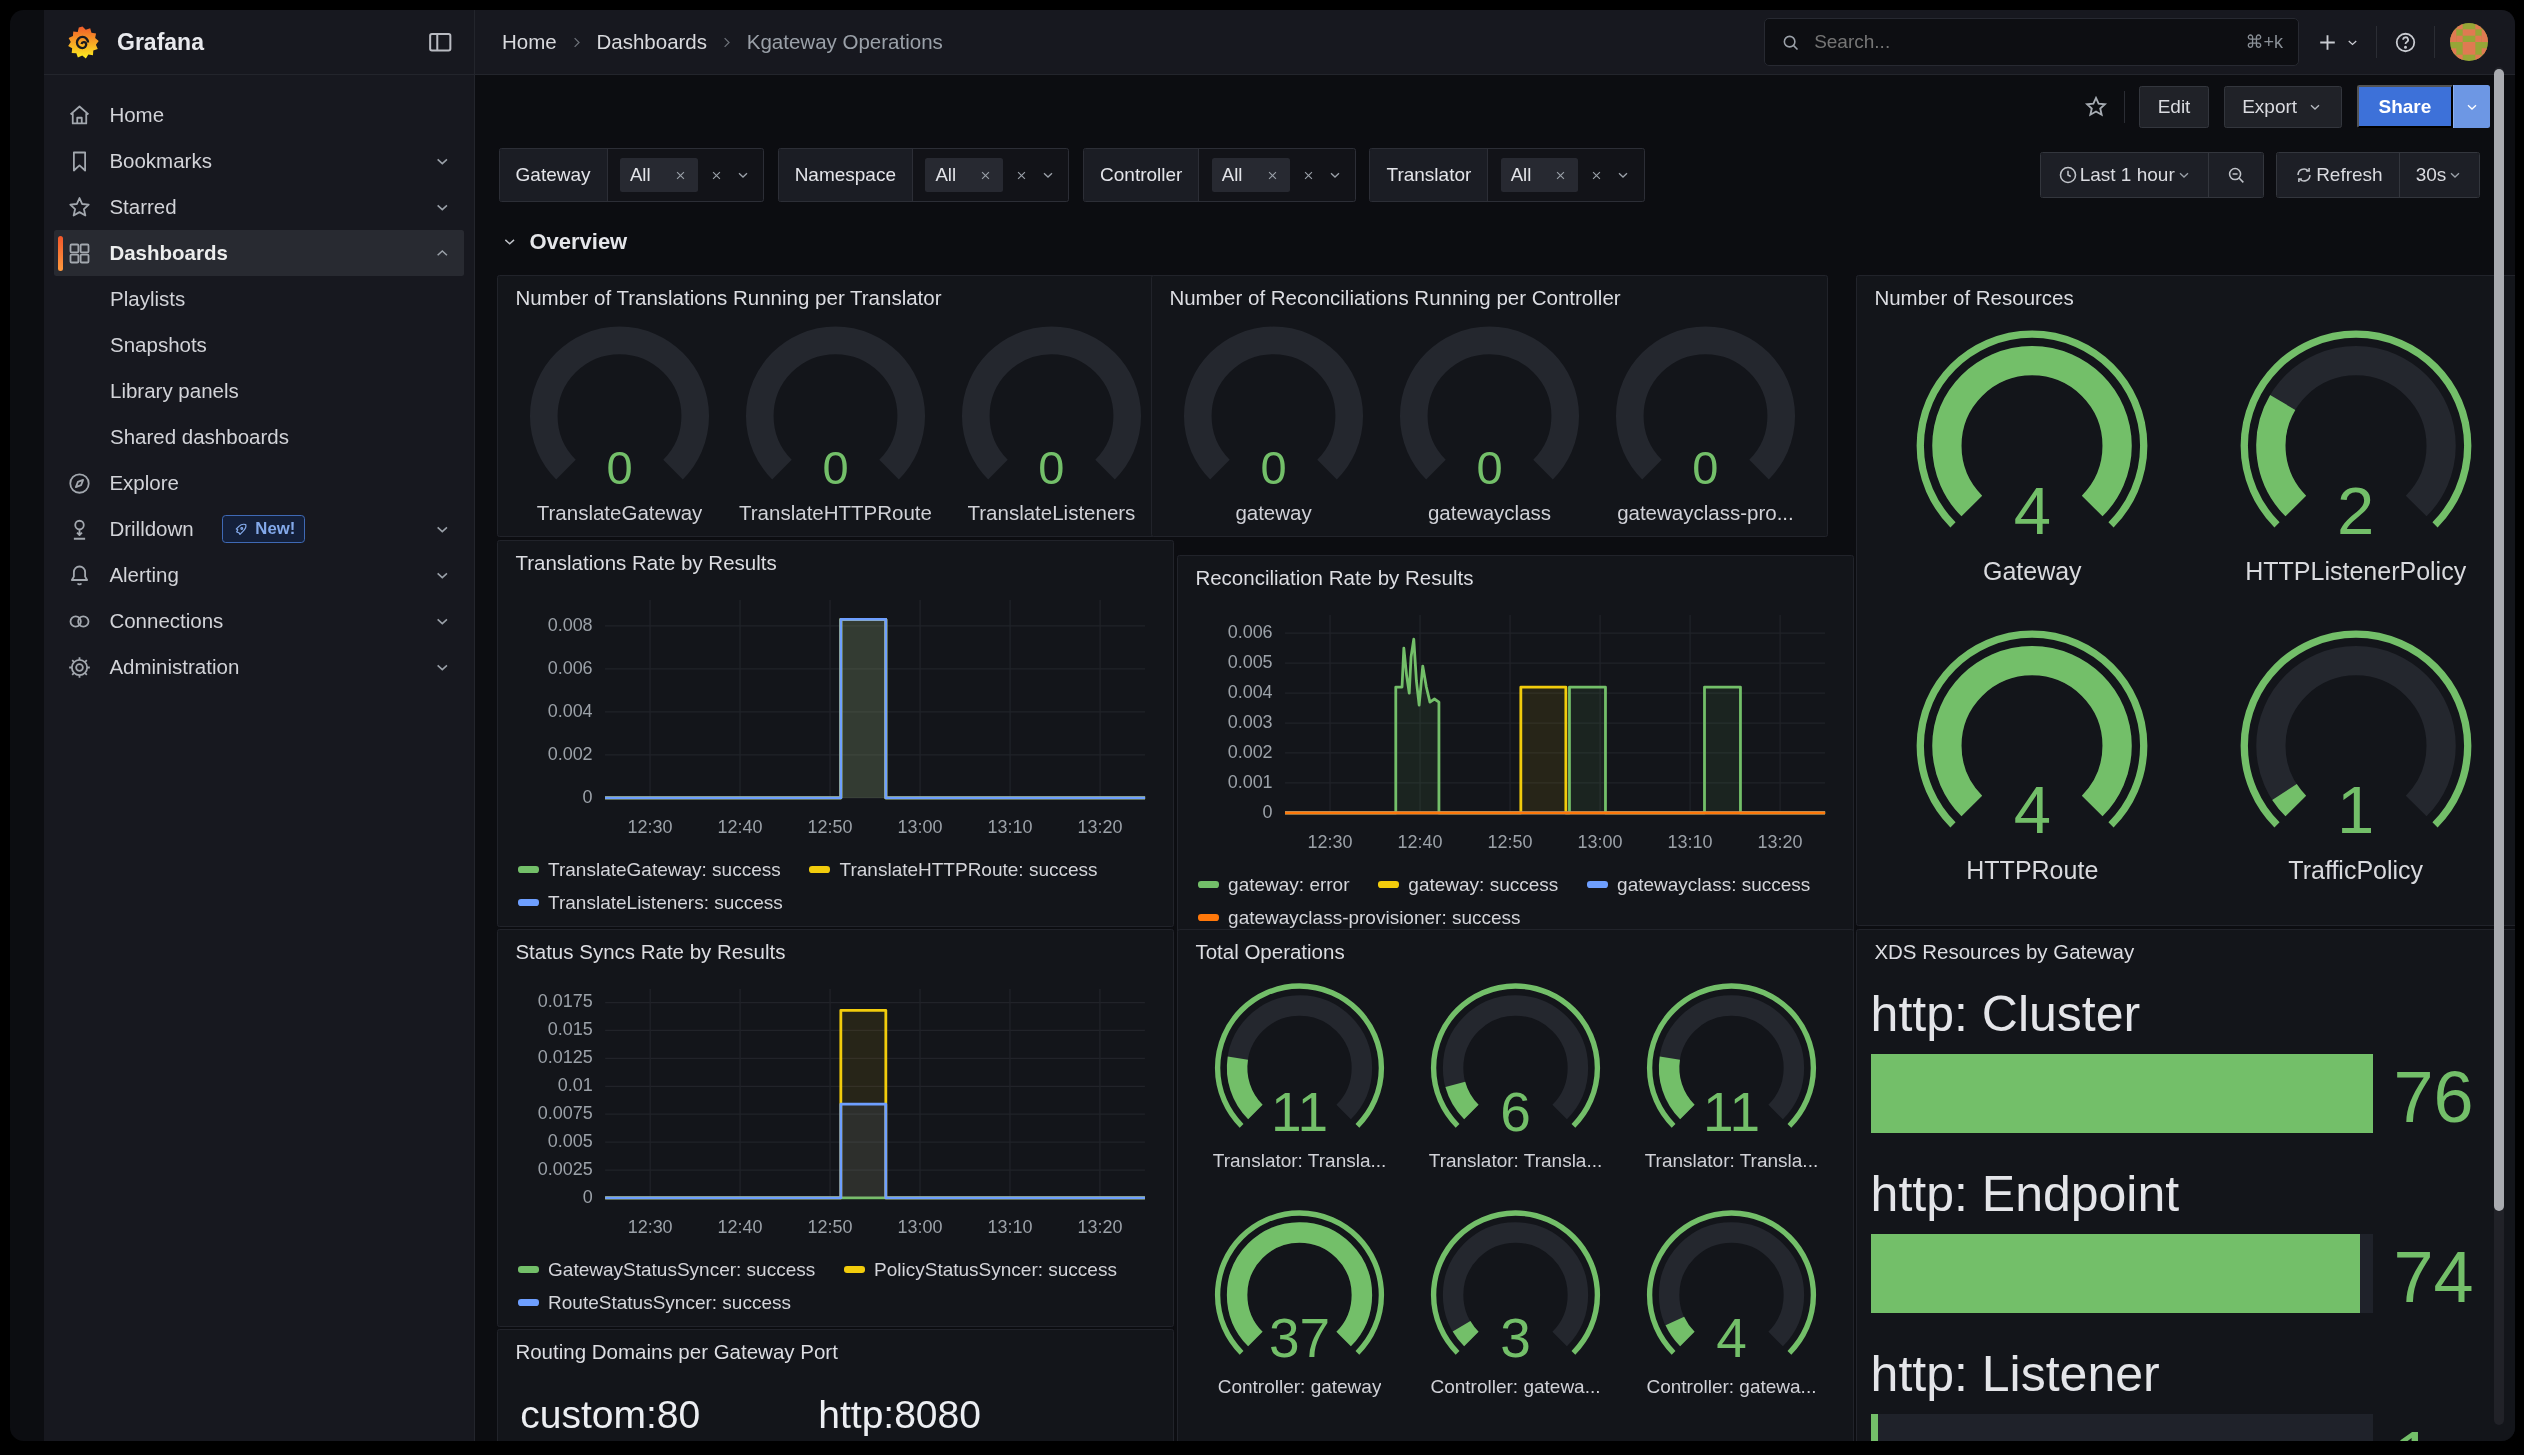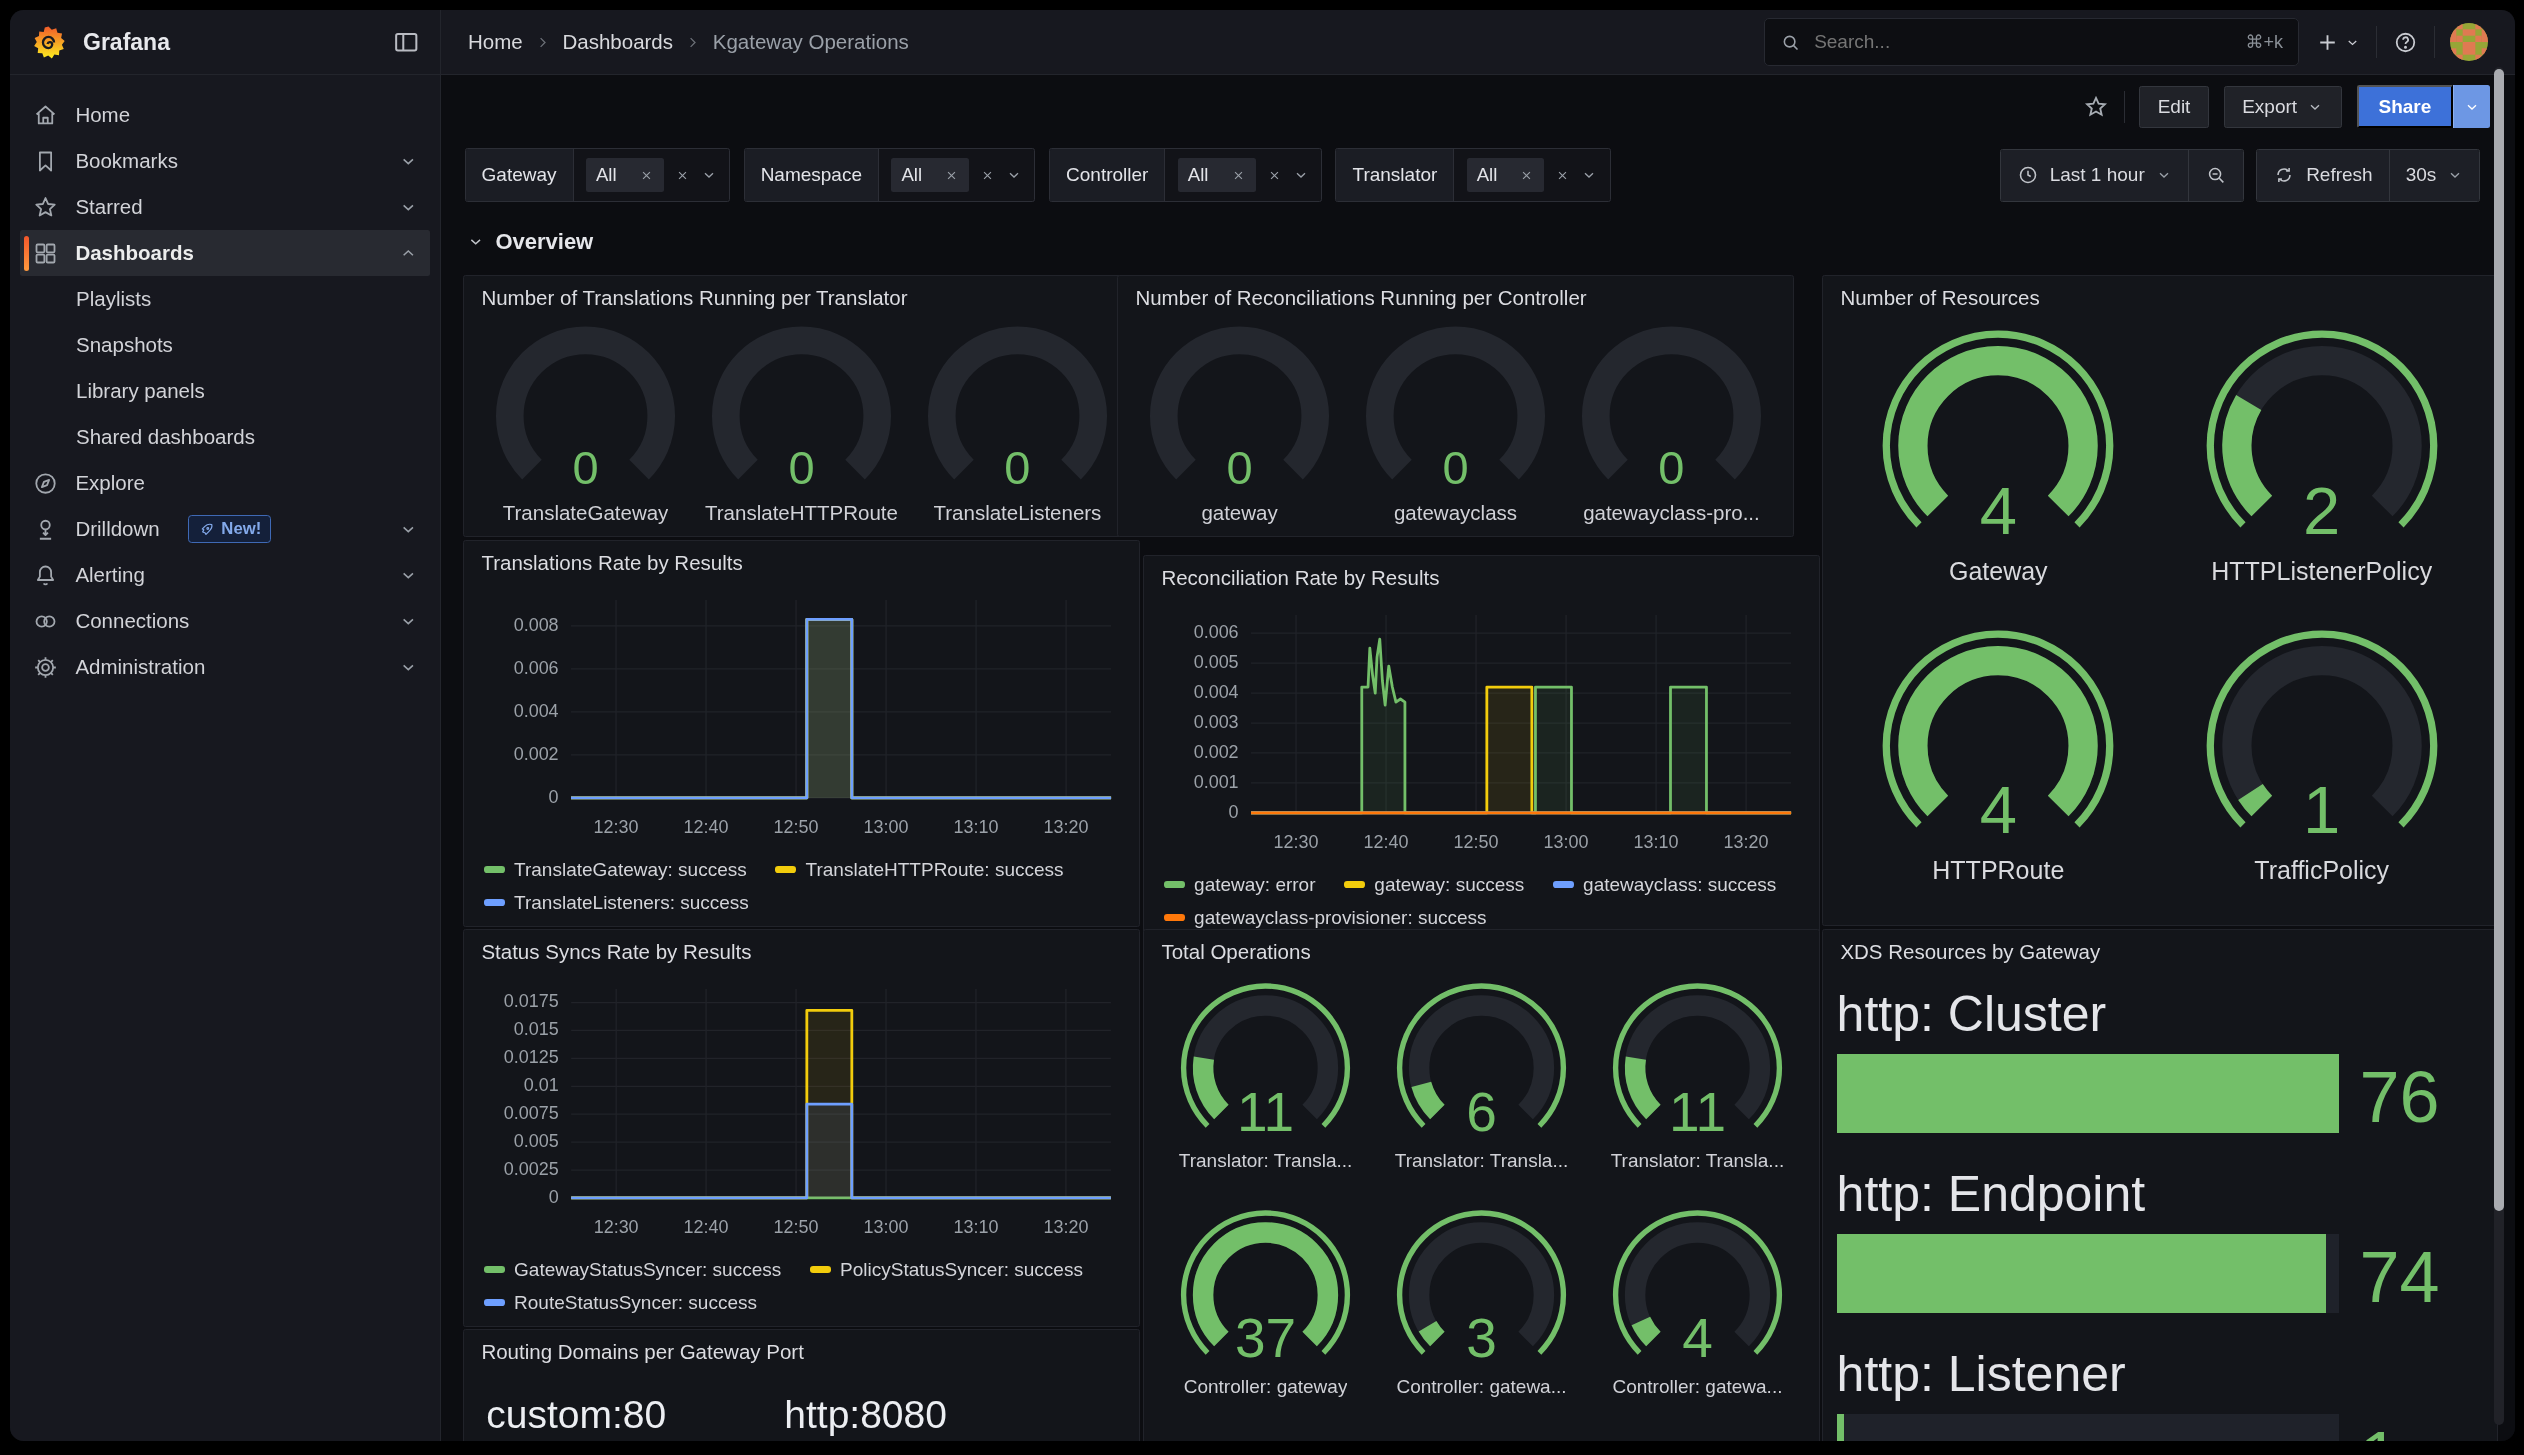--- a/index.html
+++ b/index.html
@@ -3,21 +3,21 @@
 <meta charset="utf-8">
 <style>
   :root{
     --green:#73bf69; --yellow:#f2cc0c; --blue:#6e9fff; --orange:#ff780a;
     --bg-canvas:#0c0d11; --bg-primary:#17181f; --bg-panel:#13151a;
     --border:#23252c; --border2:#2c2e36; --txt:#d8d9dd; --txt-dim:#9aa0a8;
   }
   html,body{margin:0;padding:0;width:2525px;height:1456px;background:#000;
     font-family:"Liberation Sans", sans-serif; overflow:hidden;}
   .app{position:absolute;left:10px;top:10px;right:8.7px;bottom:13.6px;background:var(--bg-canvas);
-    border-radius:13.6px;overflow:hidden;display:flex;}
+    border-radius:13.6px;overflow:hidden;display:flex;padding-left:34px;}
   svg{display:block}
   
   .sidebar{width:430px;flex:none;background:var(--bg-primary);border-right:0.6px solid var(--border);display:flex;flex-direction:column}
   .sidebar-header{height:64px;flex:none;display:flex;align-items:center;gap:16px;padding:0 20px;border-bottom:0.6px solid var(--border)}
   .logo{width:37px;height:37px;flex:none}
   .brand{font-size:23px;font-weight:700;color:#e8e9ed}
   .nav-toggle{margin-left:auto;width:28.5px;height:28.5px;color:#b9bbc2}
   .menu{flex:1;padding:17.4px 10px;overflow:hidden}
   .menu-item{height:46px;display:flex;align-items:center;gap:16px;padding:0 12.4px;border-radius:2.5px;
     position:relative;color:#d2d3d8;font-size:20.5px;white-space:nowrap}
@@ -66,21 +66,21 @@
     overflow:hidden;background:#121318}
   .chip-label{display:flex;align-items:center;padding:0 16px;font-size:19px;color:#e3e4e9;
     background:#1b1d24;border-right:0.6px solid var(--border2)}
   .chip-body{display:flex;align-items:center;gap:11px;padding:0 12.4px}
   .chip-pill{display:flex;align-items:center;gap:22px;background:#272931;border-radius:2.5px;
     padding:5.6px 10px;font-size:18.6px;color:#e3e4e9}
   .chip .x{width:15px;height:15px;color:#9aa0a8;display:flex}
   .chip .cv{width:16px;height:16px;color:#9aa0a8;display:flex}
   .timebar{margin-left:auto;display:flex;gap:12.4px}
   .tgroup{display:flex;border:0.6px solid #33363d;border-radius:2.5px;overflow:hidden}
-  .tbtn{height:51px;display:flex;align-items:center;gap:11px;padding:0 16px;background:#1d1f26;
+  .tbtn{height:44px;display:flex;align-items:center;gap:1px;padding:0 16px;background:#1d1f26;
     color:#dadbe0;font-size:19px}
   .tbtn+.tbtn{border-left:0.6px solid #33363d}
   .tbtn .i{width:22px;height:22px;color:#c0c3c9;display:flex}
   .tbtn .c{width:16px;height:16px;color:#9aa0a8;display:flex}
   .section-head{position:absolute;top:154px;left:26px;display:flex;align-items:center;gap:11px;
     color:#e5e6ea;font-size:22px;font-weight:600;z-index:3}
   .section-head .c{width:17.4px;height:17.4px;color:#c0c3c9;display:flex}
   
   .panel{position:absolute;background:var(--bg-panel);border:0.6px solid #21232a;border-radius:2.5px;overflow:hidden}
   .panel-title{height:43px;display:flex;align-items:center;padding:0 17.4px;font-size:20.5px;font-weight:500;color:#dcdde2;white-space:nowrap}

